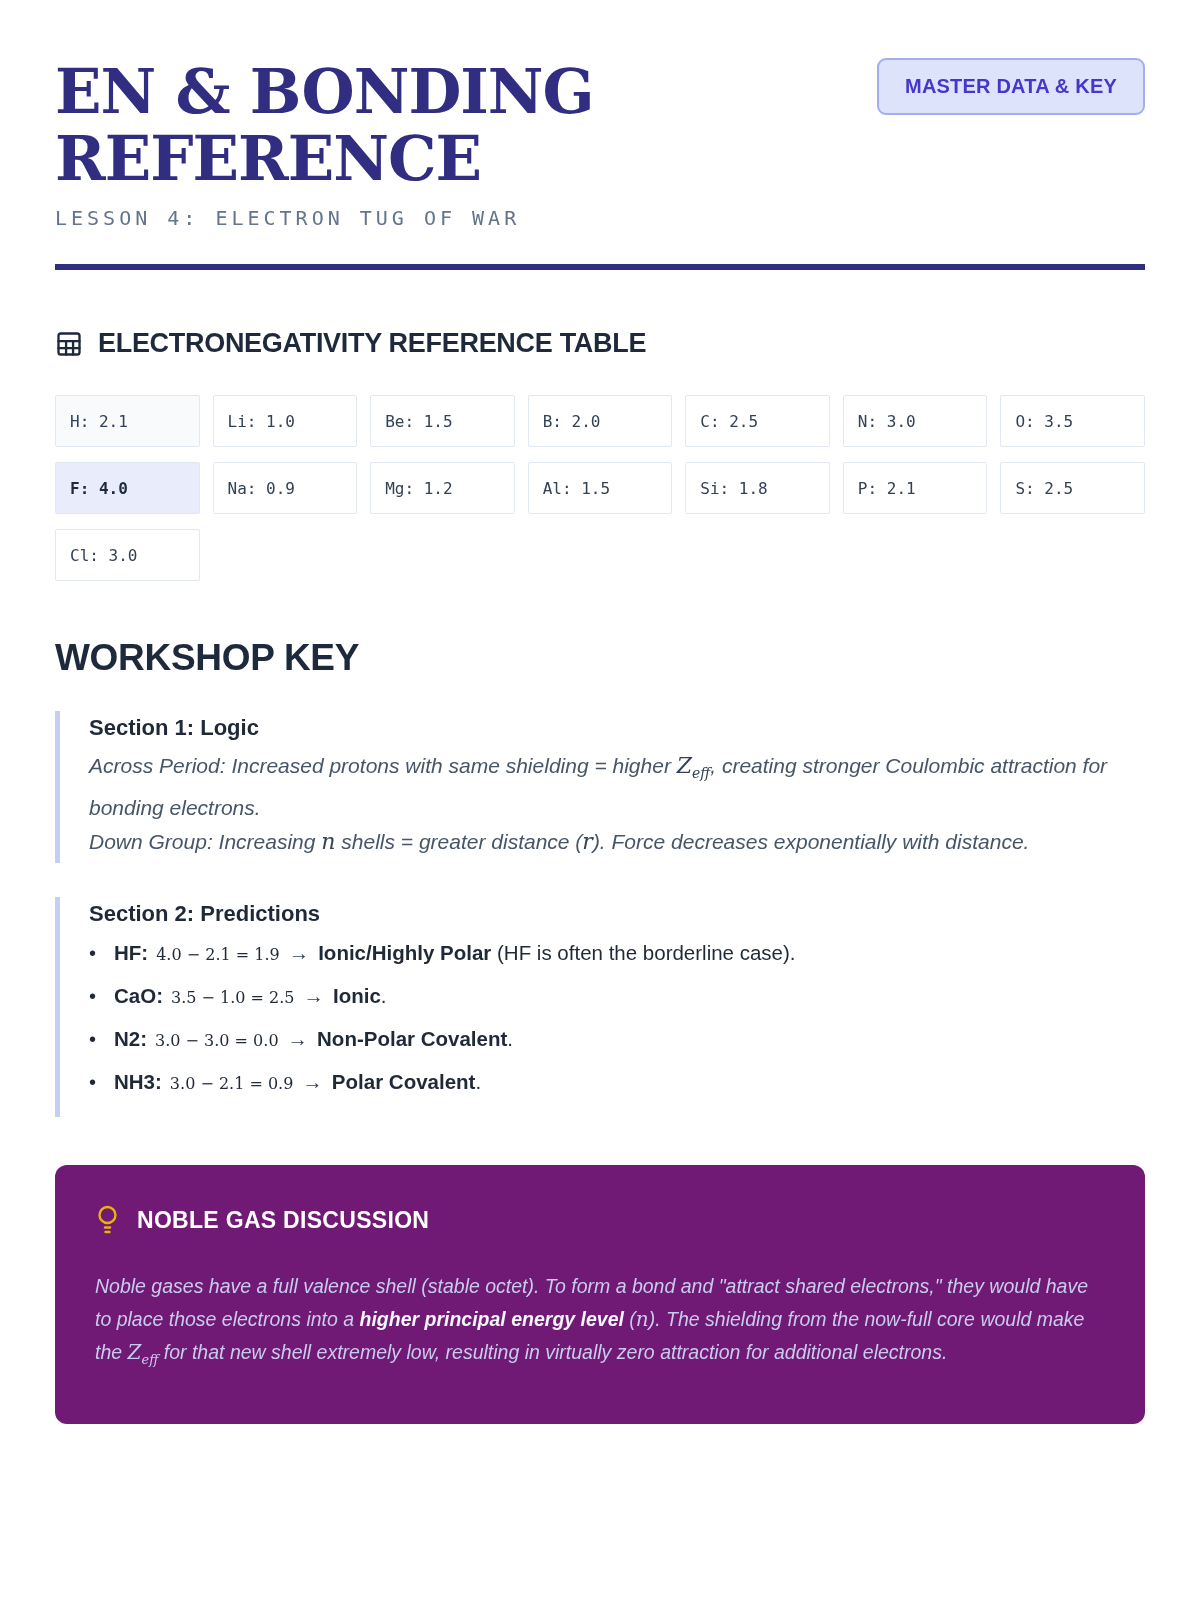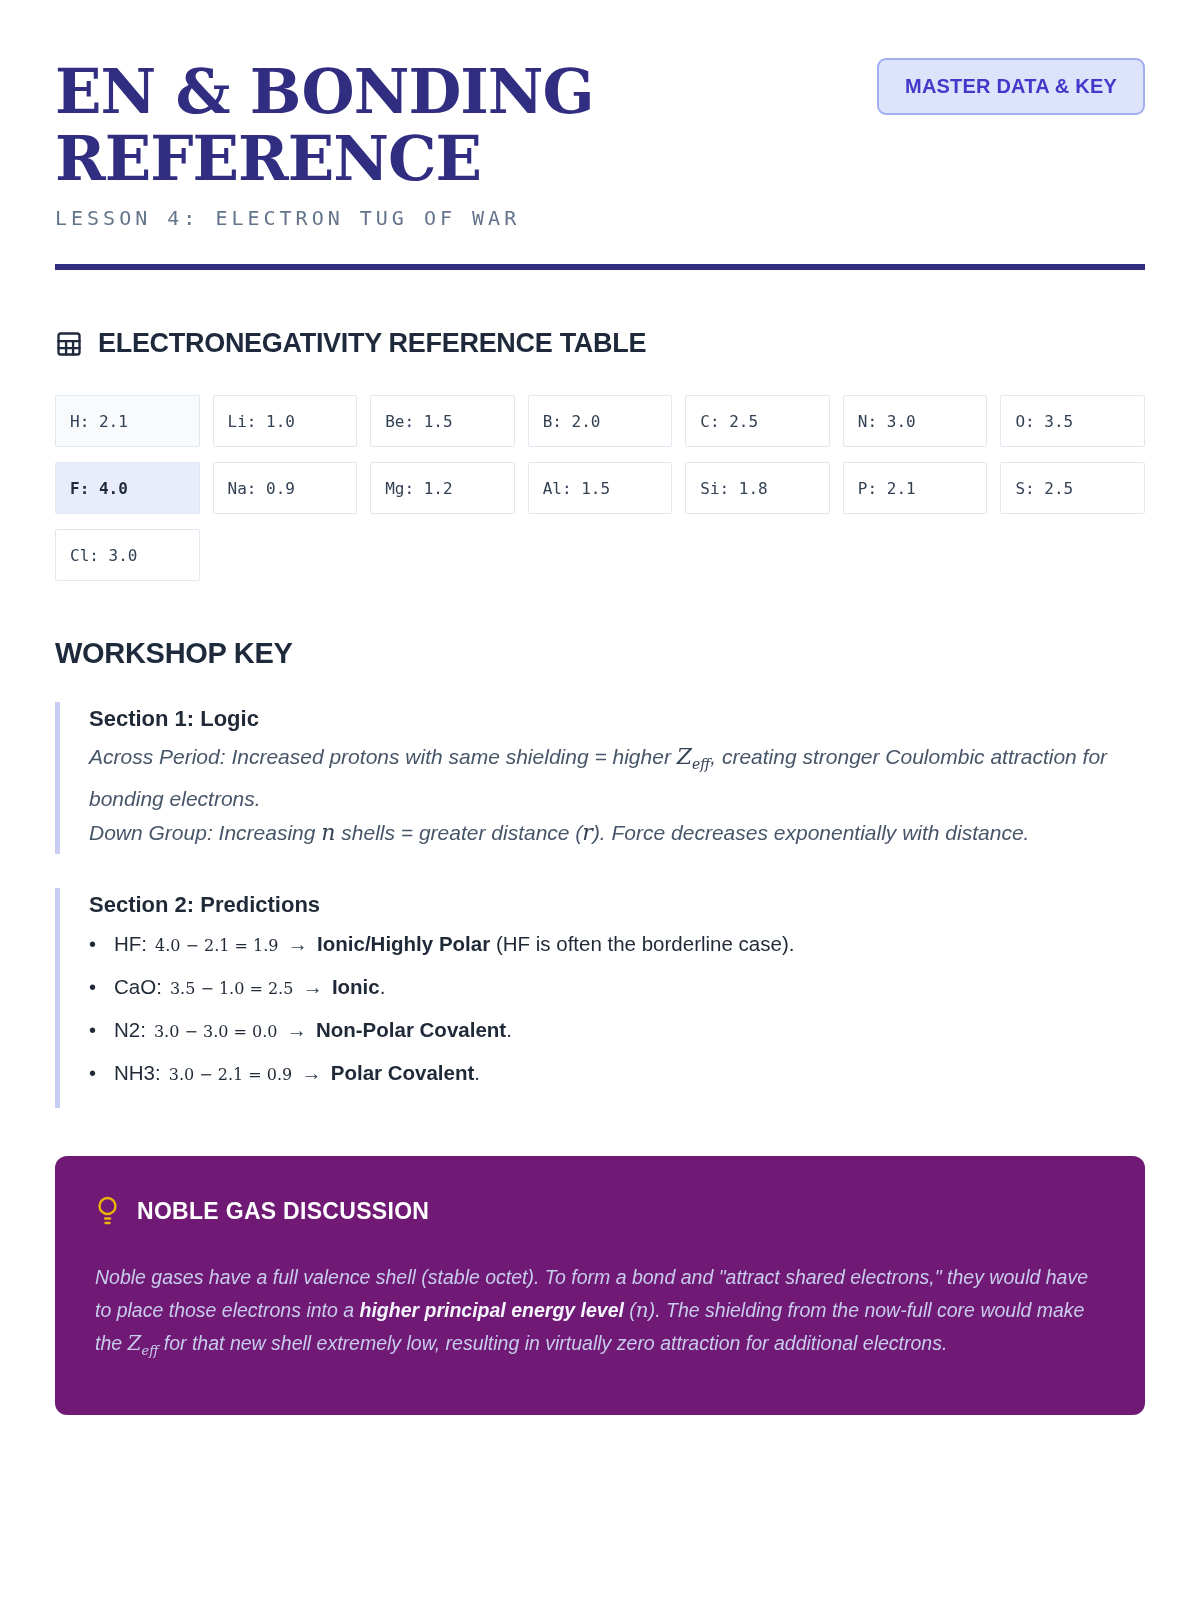--- a/index.html
+++ b/index.html
@@ -68,21 +68,21 @@
     font-size: 16px;
     color: #334155;
     border-radius: 2px;
   }
   .en-cell.soft { background: #f8fafc; }
   .en-cell.strong { background: #e9edfb; font-weight: 700; color: #1e293b; }
 
   
   .workshop-heading {
     margin-top: 56px;
-    font-size: 29px; font-weight: 800; color: #1e293b; letter-spacing: -0.3px;
+    font-size: 37px; font-weight: 800; color: #1e293b; letter-spacing: -0.3px;
   }
   .key-block {
     margin-top: 32px;
     border-left: 5px solid #c7cdf3;
     padding: 4px 0 4px 29px;
   }
   .key-block + .key-block { margin-top: 34px; }
   .key-block-title { font-size: 22px; font-weight: 800; color: #1f2937; margin-bottom: 8px; }
   .key-paragraph {
     font-size: 21px; font-style: italic; color: #475569; line-height: 34px;
@@ -92,21 +92,21 @@
   .math sub { font-size: 14px; font-style: italic; }
   .math-num {
     font-family: "DejaVu Serif", serif; font-style: normal; font-size: 16px; color: #1f2937;
   }
   .pred-list { list-style: none; margin-top: 14px; }
   .pred-item {
     font-size: 20.5px; color: #1f2937; margin-bottom: 19px;
     display: flex; align-items: baseline;
   }
   .bullet-dot { font-size: 20px; margin-right: 18px; color: #1f2937; }
-  .pred-label { font-weight: 400; margin-right: 8px; margin-top: 32px; }
+  .pred-label { font-weight: 700; margin-right: 8px; margin-top: 32px; }
   .pred-arrow { margin: 0 9px; color: #334155; }
   .pred-result { font-weight: 800; }
   .pred-note { font-weight: 400; }
 
   
   .noble-box {
     margin-top: 48px;
     background: #701a75;
     border-radius: 12px;
     padding: 40px 40px 48px 40px;

